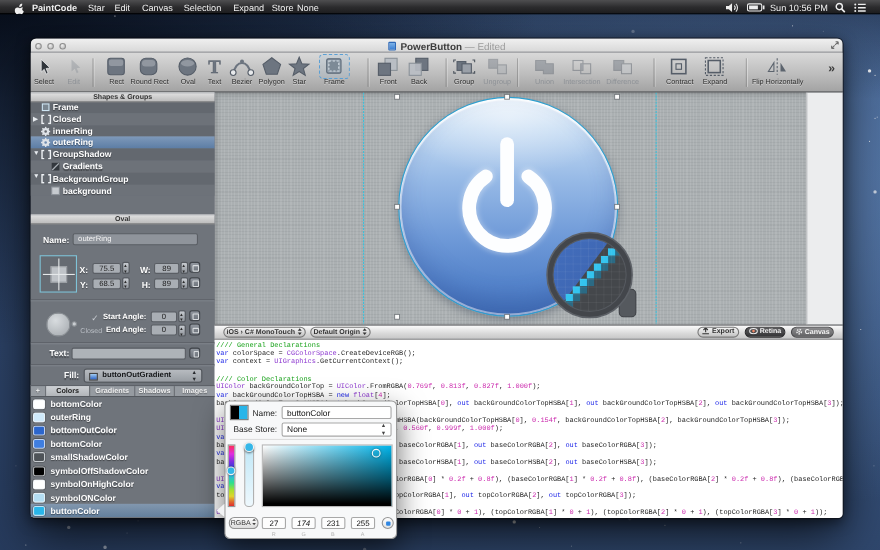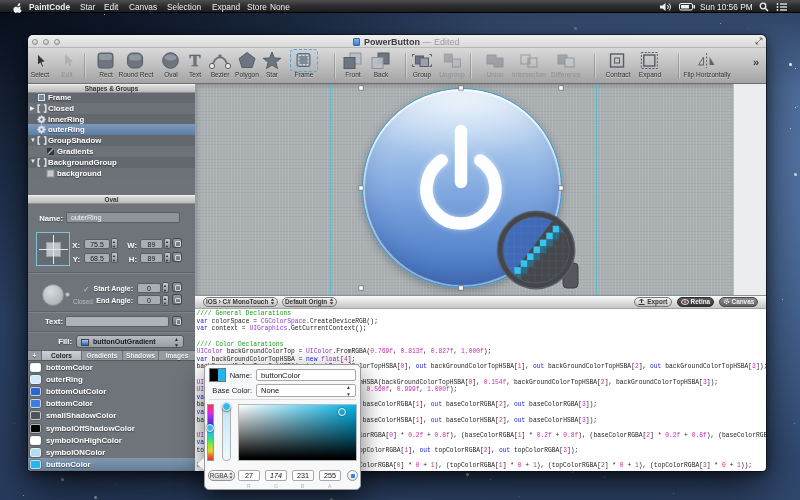--- a/index.html
+++ b/index.html
@@ -652,21 +652,21 @@
 topColor.GetRGBA(<span class="k">out</span> topColorRGBA[<span class="n">0</span>], <span class="k">out</span> topColorRGBA[<span class="n">1</span>], <span class="k">out</span> topColorRGBA[<span class="n">2</span>], <span class="k">out</span> topColorRGBA[<span class="n">3</span>]);
 
 <span class="t">UIColor</span> topOutColor = <span class="t">UIColor</span>.FromRGBA((topColorRGBA[<span class="n">0</span>] * <span class="n">0</span> + <span class="n">1</span>), (topColorRGBA[<span class="n">1</span>] * <span class="n">0</span> + <span class="n">1</span>), (topColorRGBA[<span class="n">2</span>] * <span class="n">0</span> + <span class="n">1</span>), (topColorRGBA[<span class="n">3</span>] * <span class="n">0</span> + <span class="n">1</span>));</pre>
   </div>
 
 <div id="pop"></div>
 <div id="poparrow"></div>
 <div class="pel" id="pswatch"></div>
 <div class="pel plab" style="left:228px; top:370.5px; width:24px;">Name:</div>
 <div class="pel pfield" style="left:256px; top:368.5px; width:100px; height:12px; line-height:11px; padding-left:4px;">buttonColor</div>
-<div class="pel plab" style="left:208px; top:386px; width:44px;">Base Color:</div>
+<div class="pel plab" style="left:208px; top:386px; width:44px;">Base Store:</div>
 <div class="pel pfield" style="left:256px; top:384px; width:100px; height:13px; line-height:12px; padding-left:4px;">None
  <span style="position:absolute; right:4px; top:-1px; font-size:5px; color:#444; line-height:6.5px;">▲<br>▼</span></div>
 <div class="pel" style="left:209px; top:398.5px; width:147px; height:1px; background:#ddd;"></div>
 <div class="pel" id="rainbow"></div>
 <div class="pel" id="rbmark"></div>
 <div class="pel" id="psl"></div>
 <div class="pel" id="pknob"></div>
 <div class="pel" id="gsq"></div>
 <div class="pel" id="gmark"></div>
 <div class="pel" id="rgbab">RGBA <svg width="4" height="7" style="vertical-align:-1px">

